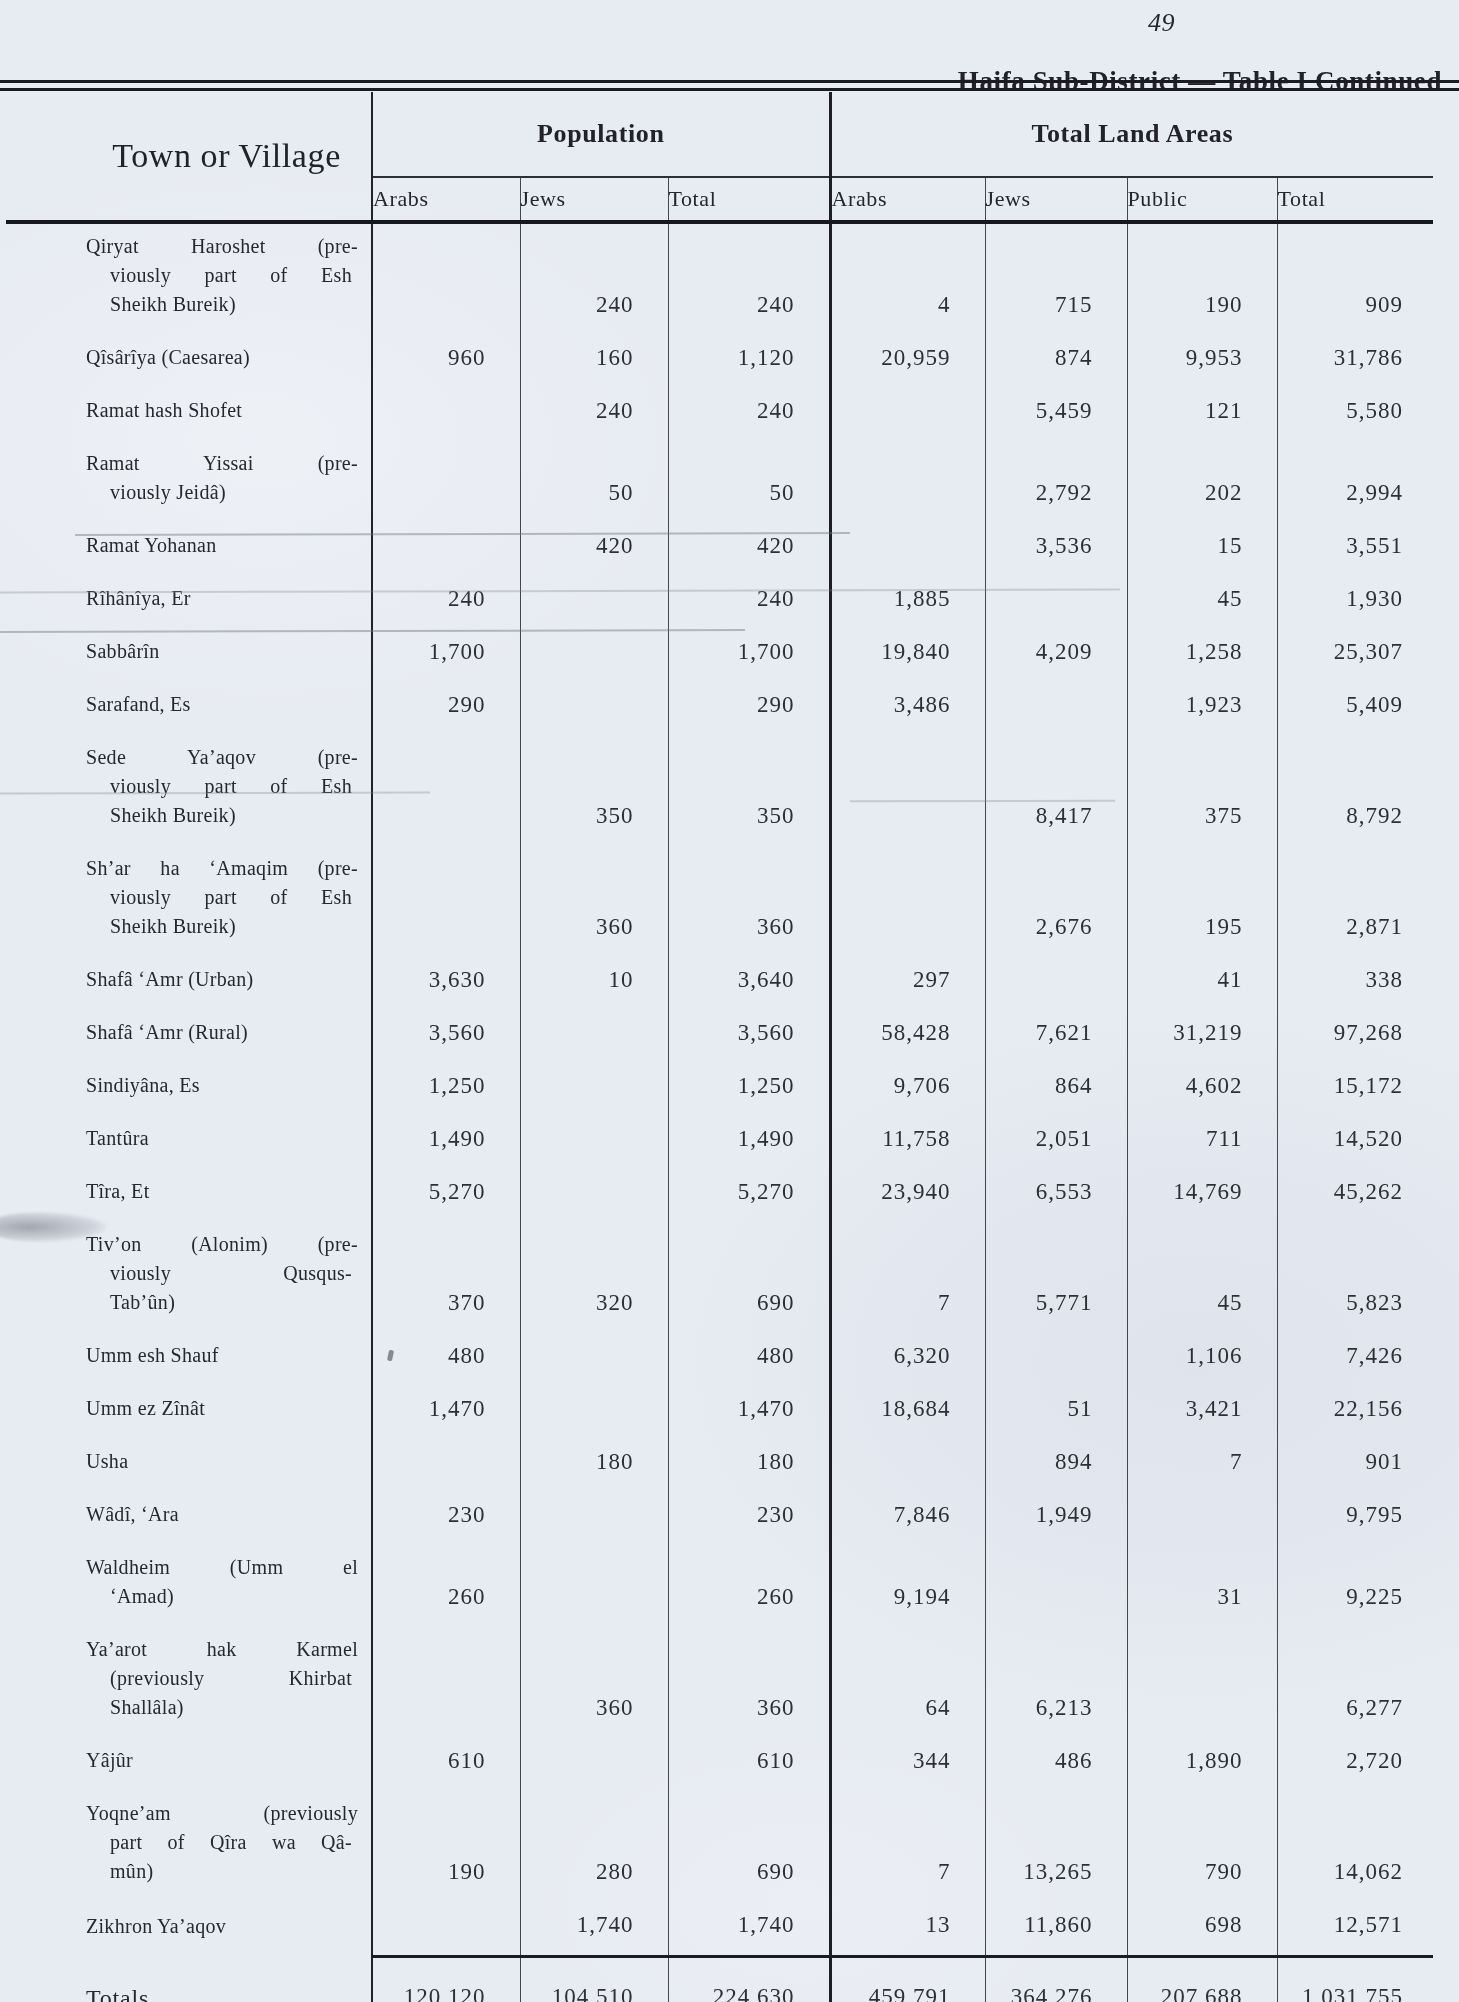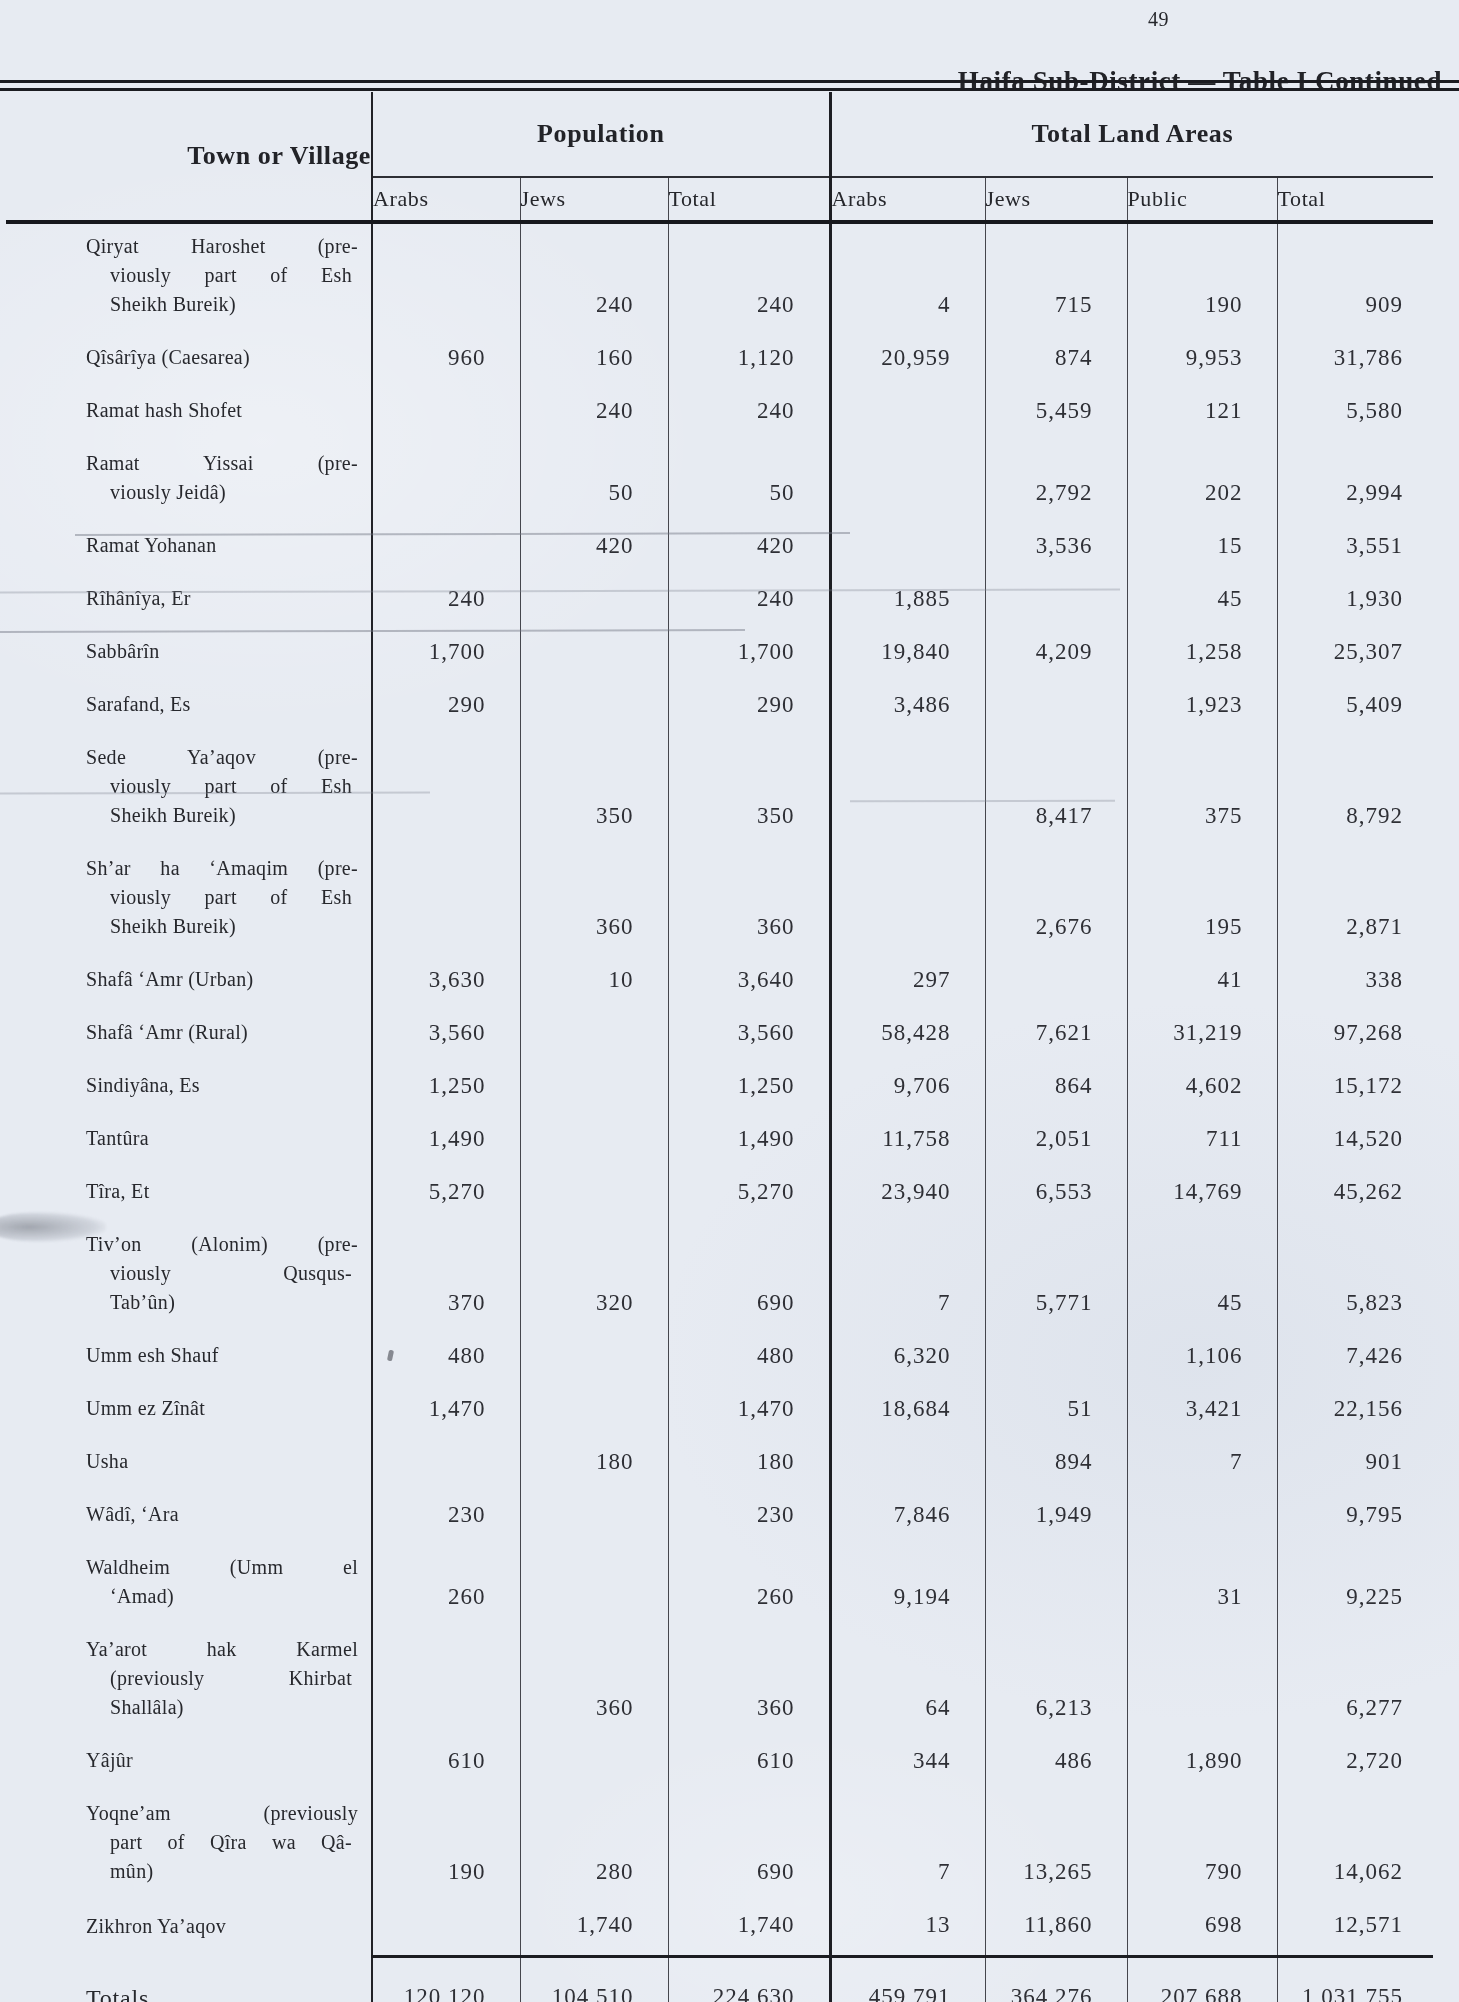--- a/index.html
+++ b/index.html
@@ -8,21 +8,21 @@
     font-family:"Liberation Serif","DejaVu Serif",serif;
     color:#2b2c31;
     background:
       radial-gradient(ellipse 700px 450px at 18% 22%, rgba(255,255,255,.28), transparent 65%),
       radial-gradient(ellipse 900px 600px at 82% 68%, rgba(186,197,214,.20), transparent 60%),
       radial-gradient(ellipse 500px 300px at 55% 95%, rgba(255,255,255,.18), transparent 60%),
       #e7ebf2;
   }
   .page-number{
     position:absolute;top:8px;left:1148px;
-    font-size:20px;letter-spacing:.5px;color:#26272c;
+    font-size:26px;letter-spacing:.5px;color:#26272c;font-style:italic;
   }
   .doc-title{
     position:absolute;top:40px;left:0;width:1442px;
     text-align:right;font-size:27px;font-weight:bold;letter-spacing:.6px;color:#222328;margin-top:26px;
   }
   .top-rule{
     position:absolute;top:80px;left:0;width:1459px;height:5px;
     border-top:3.5px solid #1b1c21;border-bottom:3px solid #1b1c21;
   }
   .tbl{
@@ -30,22 +30,22 @@
     border-collapse:collapse;table-layout:fixed;width:1427px;
     font-size:23px;
   }
   th,td{padding:0;font-weight:normal;}
   
   .vr-town{border-right:2.6px solid #212227;}
   .vr-thin{border-right:1.6px solid #45464d;}
   .vr-group{border-right:3px solid #1d1e23;}
   
   th.h-town{
-    text-align:right;vertical-align:middle;padding-left:76px;
-    font-size:26px;letter-spacing:.6px;color:#222328;font-weight:bold;
+    text-align:center;vertical-align:middle;padding-left:76px;
+    font-size:34px;letter-spacing:.6px;color:#222328;font-weight:normal;
     border-bottom:4px solid #17181d;
   }
   th.h-group{
     font-size:26px;letter-spacing:.6px;color:#222328;font-weight:bold;
     text-align:center;height:84px;vertical-align:middle;
     border-bottom:2.4px solid #2e2f35;
     margin-left:44px;
   }
   th.h-sub{
     font-size:22px;letter-spacing:.6px;color:#26272c;

